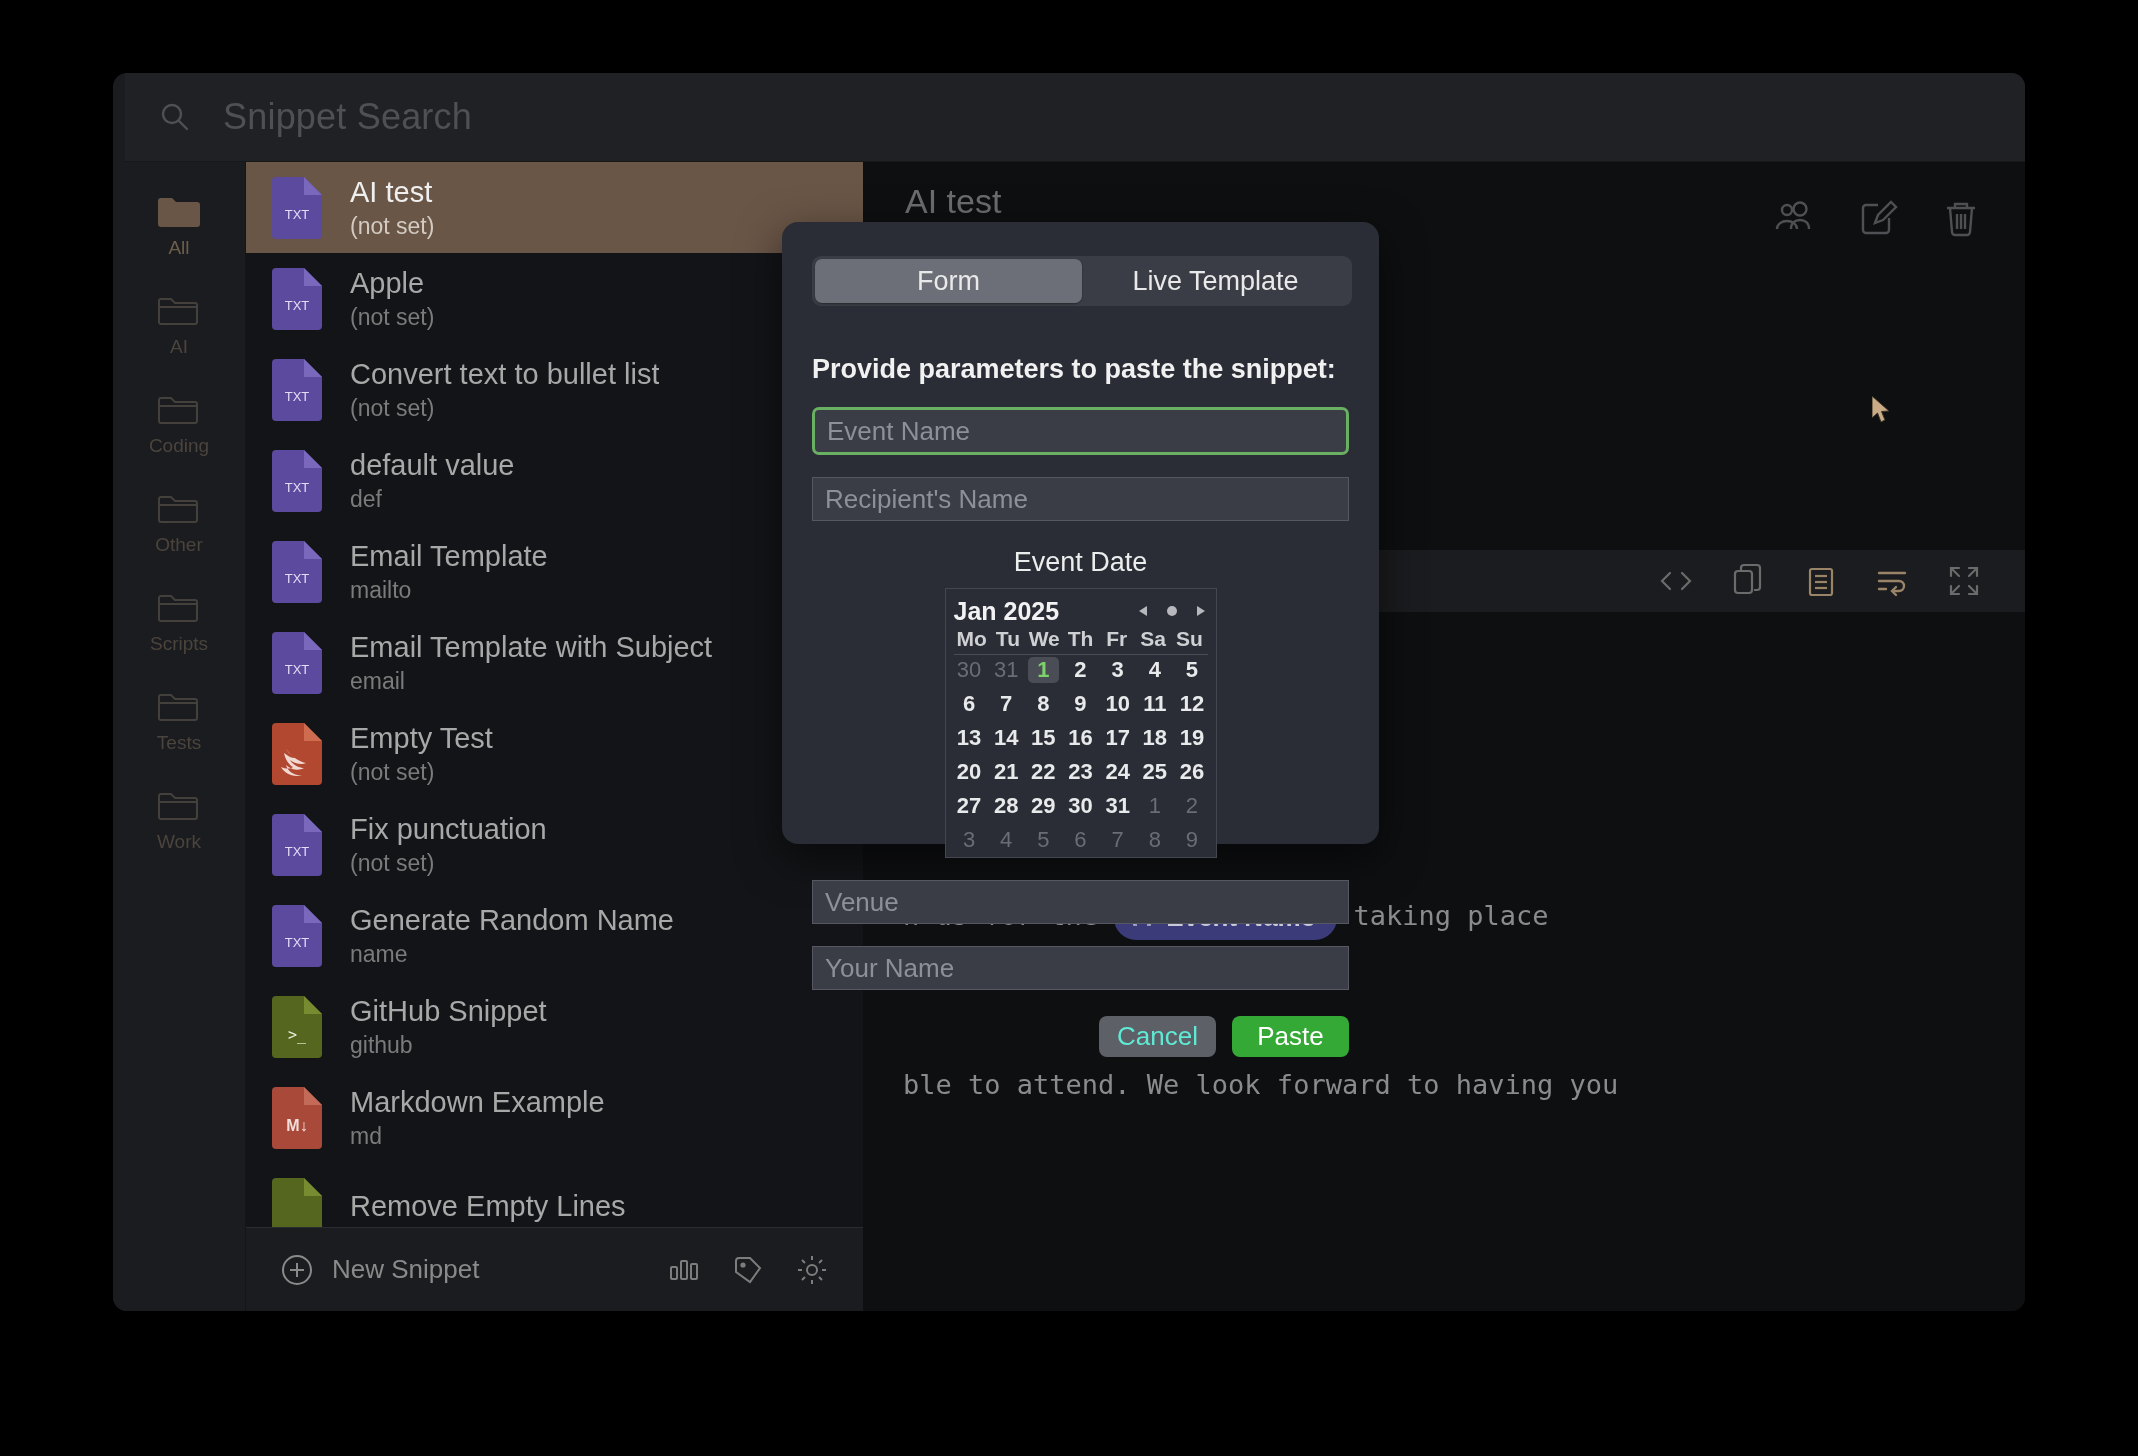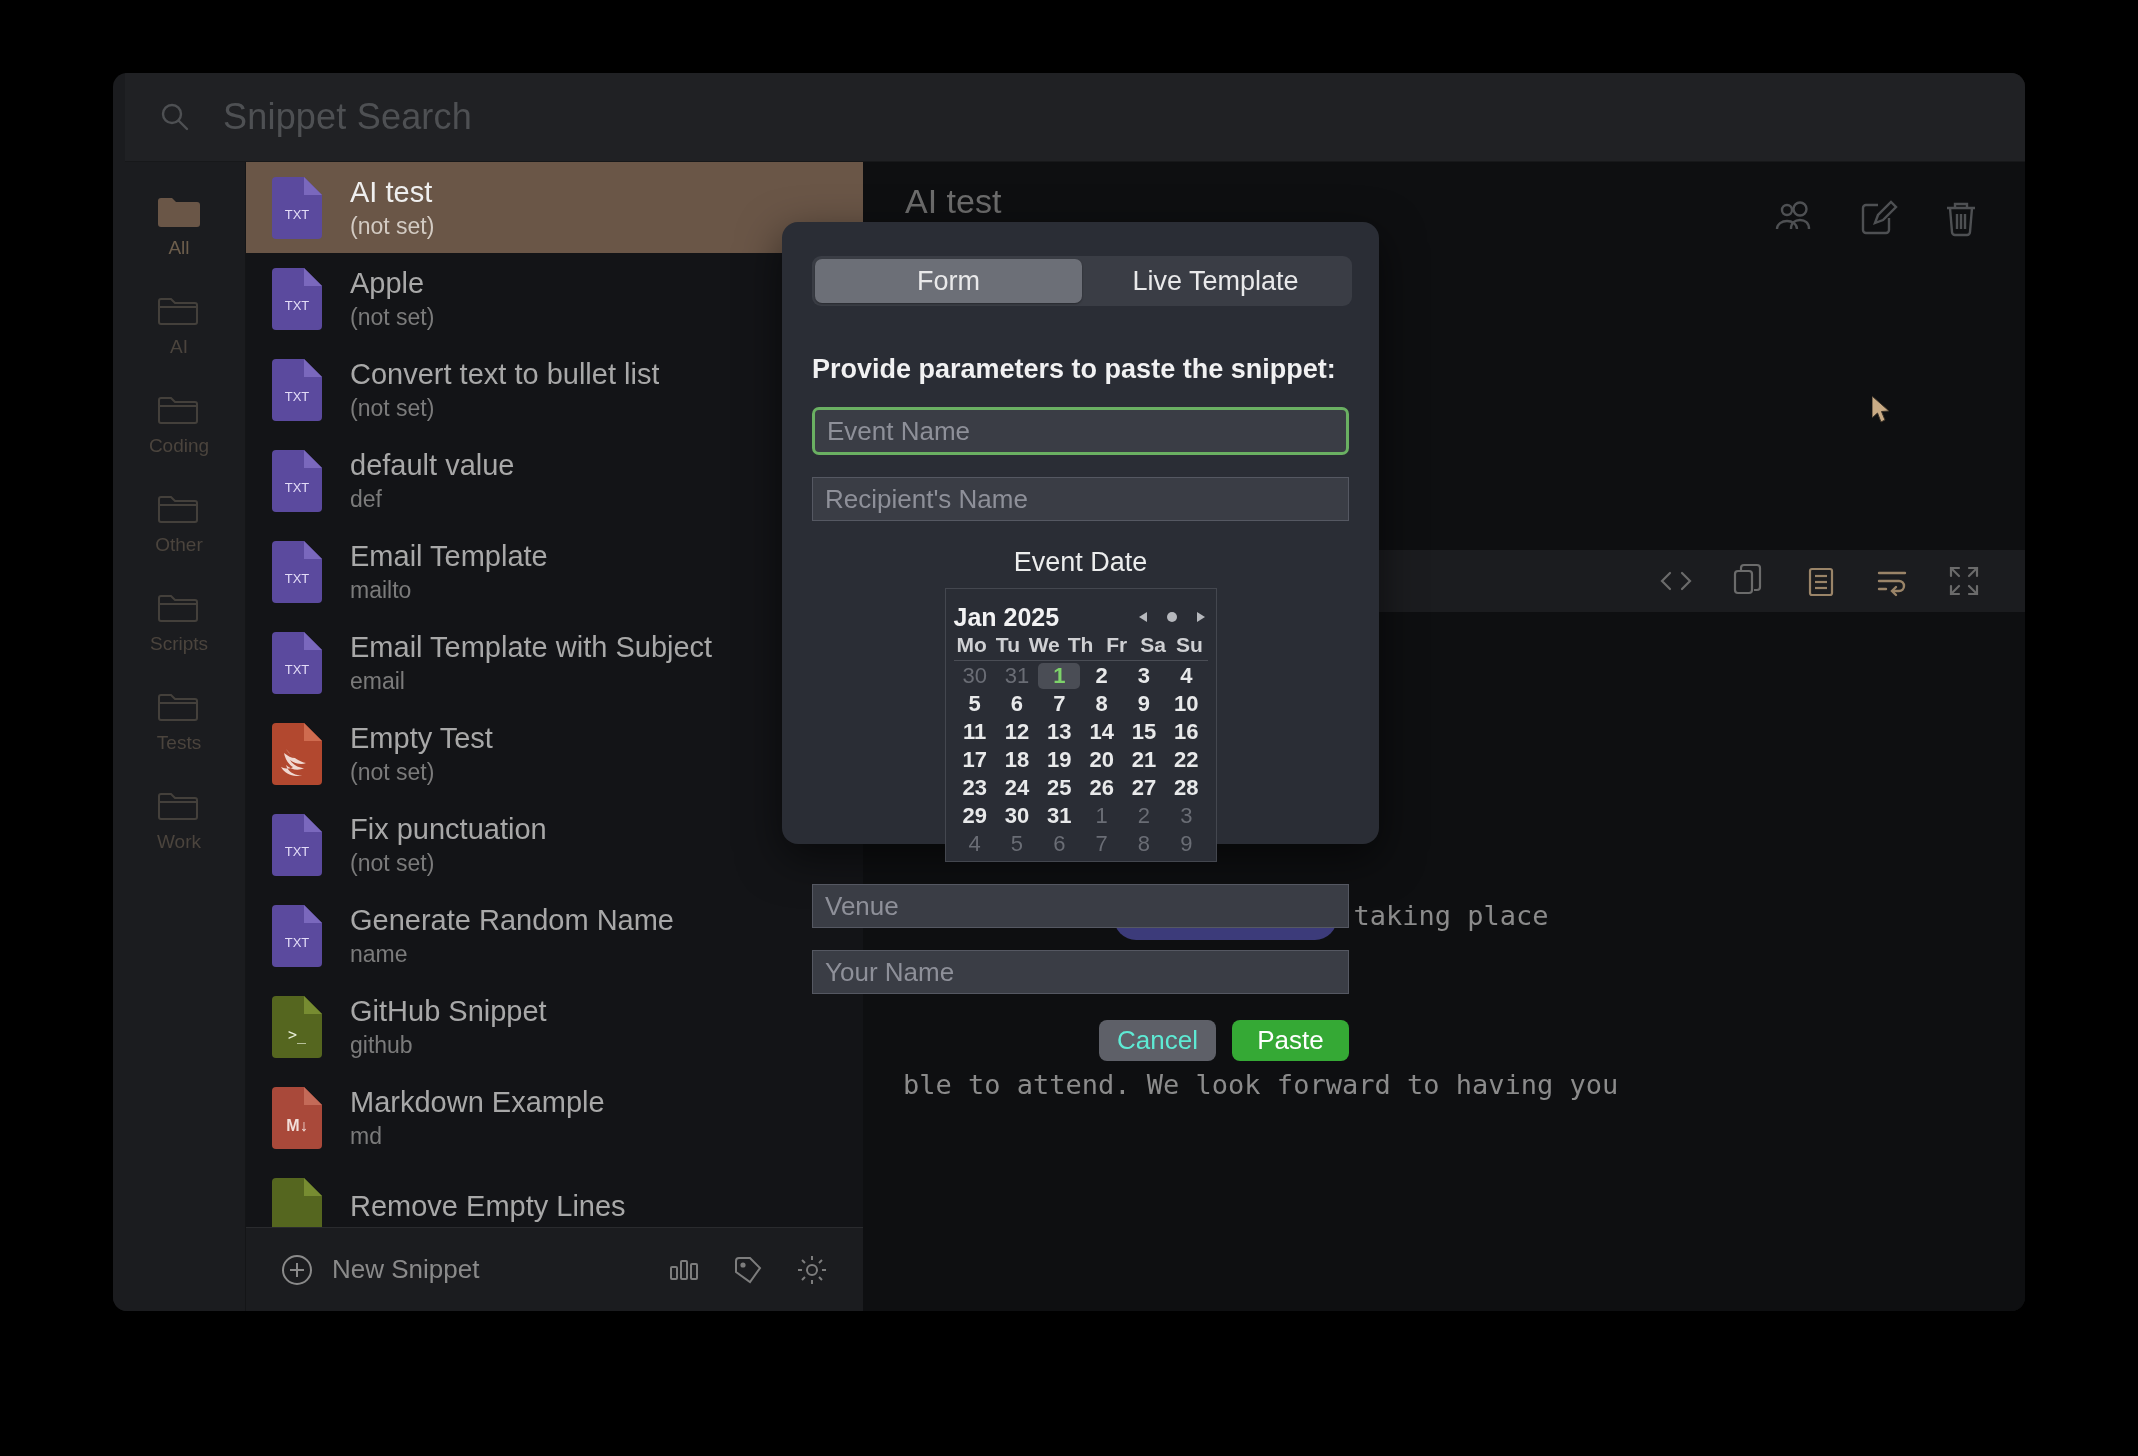--- a/index.html
+++ b/index.html
@@ -225,35 +225,35 @@
     font-size: 27px;
     color: #eceded;
   }
 
   
   #calendar {
     margin: 10px auto 0 auto;
     width: 272px;
     border: 1px solid #44474f;
     background: #2a2d35;
-    padding: 12px 8px 4px 8px;
+    padding: 6px 8px 4px 8px;
   }
   #cal-head { display: flex; align-items: center; height: 32px; }
   #cal-month { font-size: 25px; font-weight: bold; color: #f2f2f3; }
   #cal-nav { margin-left: auto; display: flex; align-items: center; gap: 12px; }
   #cal-nav .navbtn { width: 16px; height: 16px; display: flex; align-items: center; }
   #cal-dow {
     display: grid; grid-template-columns: repeat(7, 1fr);
     border-bottom: 1px solid #4a4d55;
     padding-bottom: 3px;
   }
   #cal-dow div {
     text-align: center; font-size: 21px; font-weight: bold; color: #cfd0d3;
   }
-  #cal-grid { display: grid; grid-template-columns: repeat(6, 1fr); }
+  #cal-grid { display: grid; grid-template-columns: repeat(7, 1fr); gap: 6px; }
   #cal-grid .day {
     height: 26px;
     display: flex; align-items: center; justify-content: center;
     font-size: 22px; font-weight: bold; color: #e8e9ea;
     margin-top: 2px;
   }
   #cal-grid .day.muted { color: #6a6d75; font-weight: normal; }
   #cal-grid .day.today {
     background: #4a4d55; color: #7dd36a; border-radius: 5px;
   }

